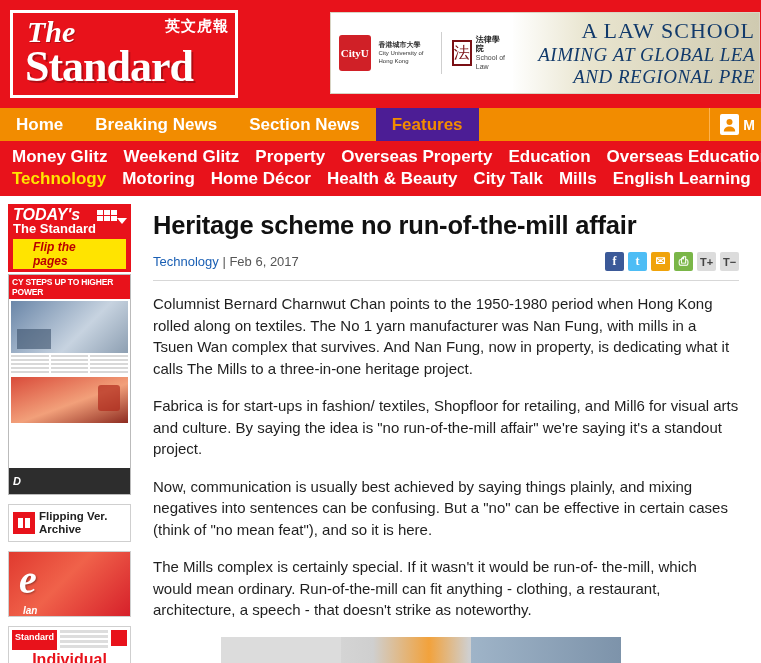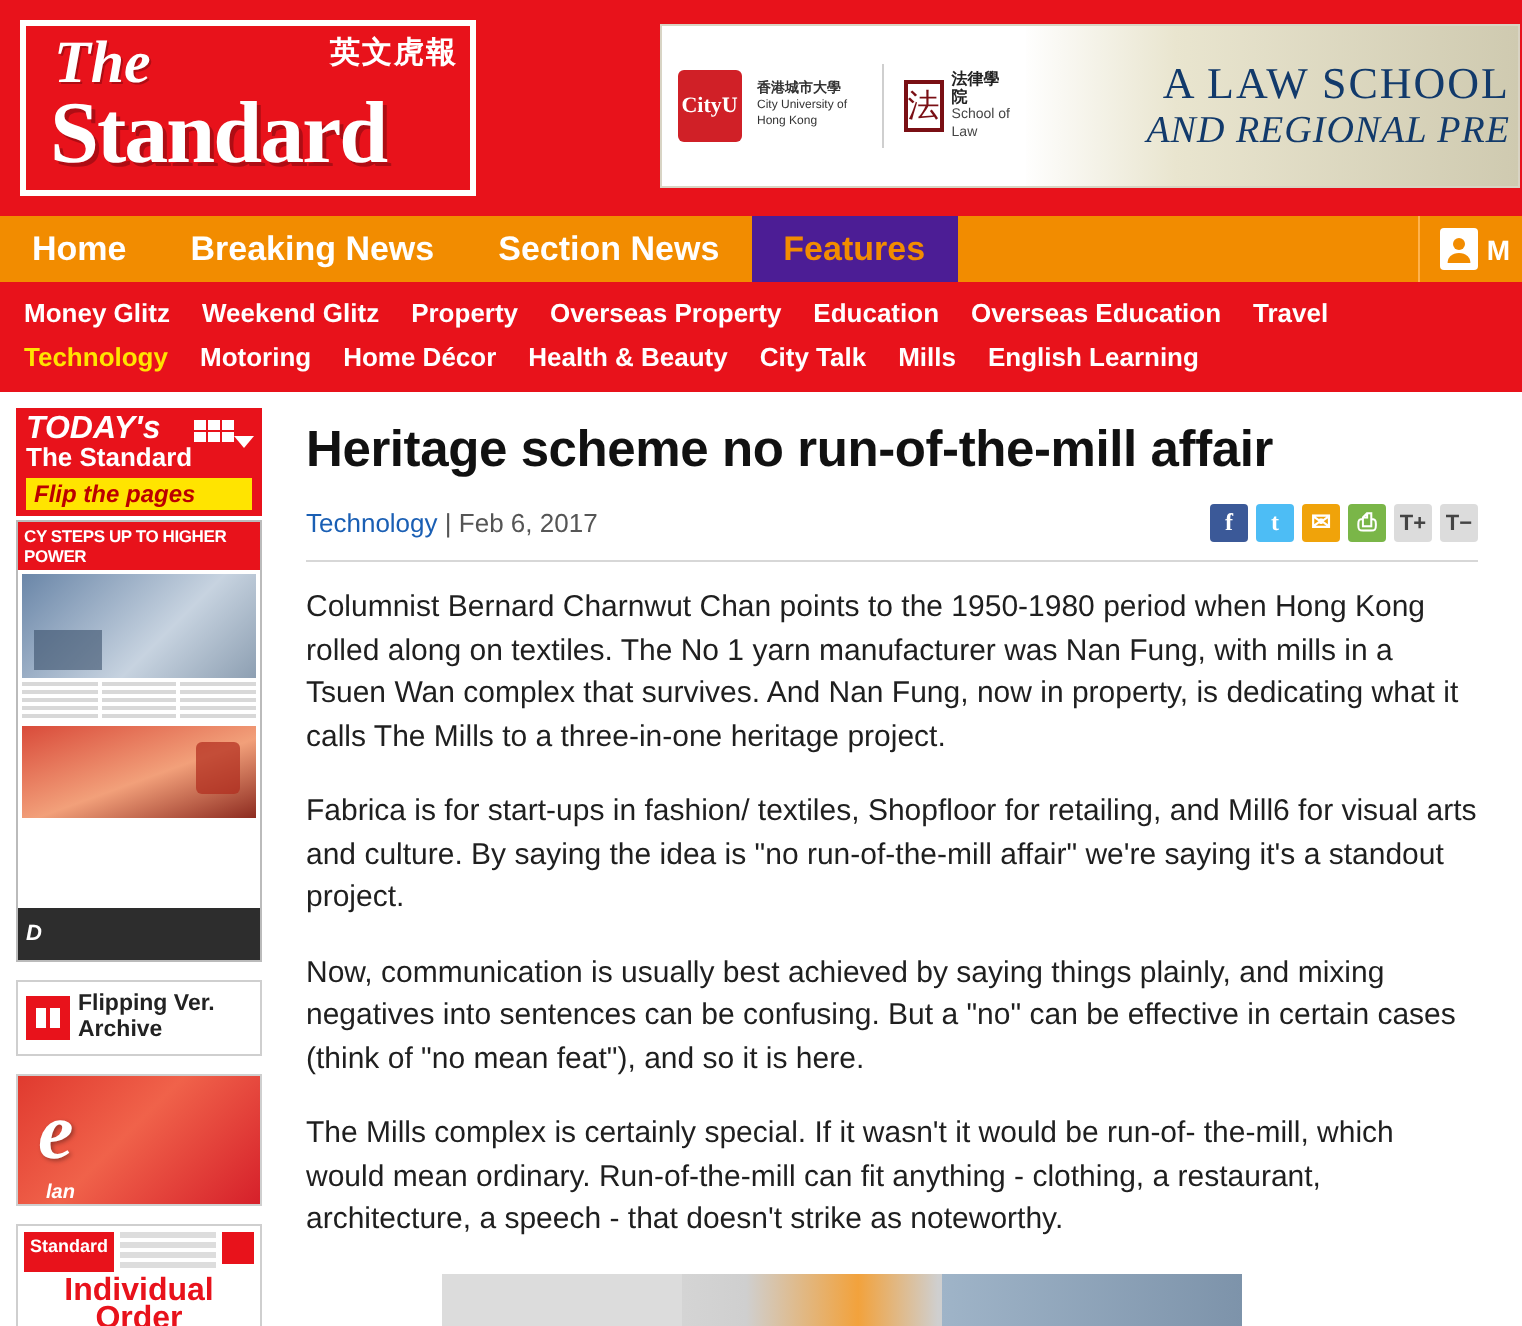--- a/index.html
+++ b/index.html
@@ -159,21 +159,21 @@
 
   
   .subnav {
     background: #e8121b;
     padding: 5px 10px 6px 12px;
     color: #ffffff;
     line-height: 22px;
   }
   .subnav a {
     color: #ffffff;
-    font-size: 13px;
+    font-size: 17px;
     font-weight: bold;
     text-decoration: none;
     margin-right: 16px;
     white-space: nowrap;
   }
   .subnav a.hl { color: #ffe400; }
   .subnav-row { display: flex; flex-wrap: nowrap; }
 
   
   .content { display: flex; align-items: flex-start; }
@@ -192,21 +192,21 @@
   }
   .today-l1 { color:#fff; font-size: 16px; font-weight: bold; font-style: italic; line-height: 14px;}
   .today-l2 { color:#fff; font-size: 13px; font-weight: bold; line-height:14px; }
   .today-pages {
     background: #ffe400;
     color: #b00;
     font-size: 12px;
     font-weight: bold;
     font-style: italic;
     margin-top: 3px;
-    padding: 1px 4px;
+    padding: 1px 20px;
   }
   .today-grid {
     position: absolute;
     right: 14px; top: 6px;
     display: grid;
     grid-template-columns: repeat(3, 6px);
     grid-gap: 1px;
   }
   .today-grid i { display:block; width:6px; height:5px; background:#fff; }
   .today-caret {
@@ -385,20 +385,21 @@
         <div class="law-logo">
           <div class="law-mark">法</div>
           <div class="law-txt">
             <b>法律學院</b>
             <span>School of Law</span>
           </div>
         </div>
       </div>
       <div class="banner-right">
         <div class="banner-l1">A LAW SCHOOL</div>
+        <div class="banner-l2">AIMING AT GLOBAL LEA</div>
         <div class="banner-l3">AND REGIONAL PRE</div>
       </div>
     </div>
   </div>
 
   <div class="mainnav">
     <div class="mainnav-item">Home</div>
     <div class="mainnav-item">Breaking News</div>
     <div class="mainnav-item">Section News</div>
     <div class="mainnav-item active">Features</div>

